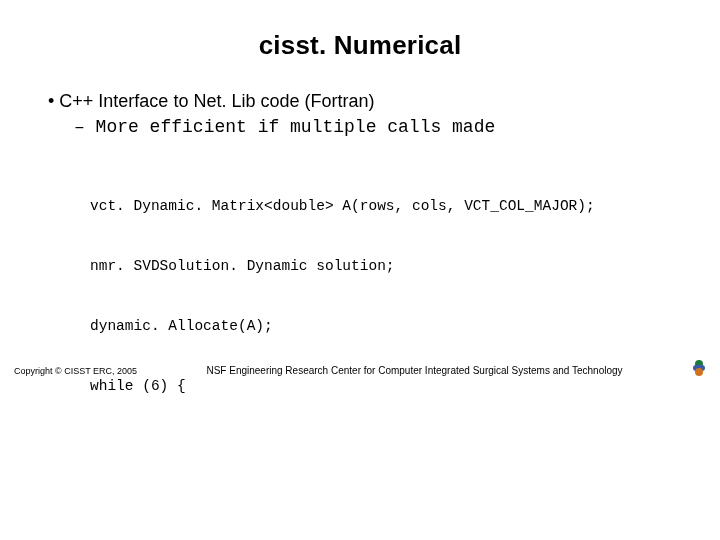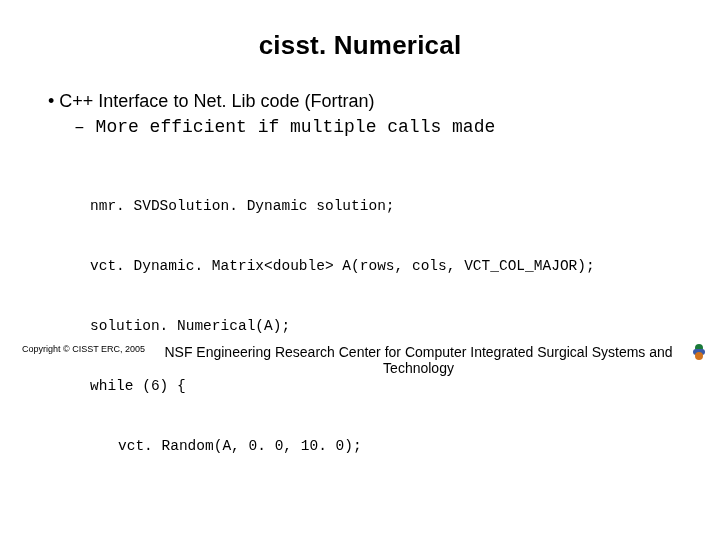--- a/index.html
+++ b/index.html
@@ -6,45 +6,44 @@
   html, body { width: 720px; height: 540px; background: #fff; font-family: Arial, Helvetica, sans-serif; color: #000; }
   .slide { width: 720px; height: 392px; position: relative; padding: 24px 48px 0 48px; border-radius: 26px; }
   .title { font-size: 26px; font-weight: bold; text-align: center; margin-top: 6px; margin-bottom: 28px; letter-spacing: 0.2px; }
   .bullets { font-size: 18px; line-height: 1.35; }
   .b1 { margin-left: 0; margin-bottom: 2px; }
   .b1::before { content: "• "; }
   .b2 { margin-left: 26px; margin-bottom: 16px; font-family: Liberation Mono, monospace; }
   .b2::before { content: "– "; }
   .code { font-family: "Courier New", Courier, monospace; font-size: 14.5px; line-height: 1.38; margin-top: 12px; margin-left: 42px; white-space: pre; }
   .code .indent { margin-left: 28px; }
-  .footer { position: absolute; bottom: 16px; left: 0; right: 0; padding: 0 14px 0 22px; display: flex; align-items: flex-start; justify-content: space-between; }
+  .footer { position: absolute; bottom: 16px; left: 0; right: 0; padding: 0 14px 0 14px; display: flex; align-items: flex-end; justify-content: space-between; }
   .copyright { font-size: 9px; }
-  .nsf { font-size: 14px; text-align: center; flex: 1; }
+  .nsf { font-size: 10px; text-align: center; flex: 1; }
   .logo { width: 14px; height: 16px; position: relative; }
   .logo::before { content: ""; position: absolute; top: 0; left: 3px; width: 8px; height: 8px; background: #1a7a3a; border-radius: 50%; }
   .logo::after { content: ""; position: absolute; bottom: 0; left: 3px; width: 8px; height: 8px; background: #d1721e; border-radius: 50%; }
   .logo .mid { position: absolute; top: 5px; left: 1px; width: 12px; height: 6px; background: #3a5aa8; border-radius: 3px; }
 </style>
 </head>
 <body>
 
 <div class="slide">
   <h1 class="title">cisst. Numerical</h1>
 
   <div class="bullets">
     <div class="b1">C++ Interface to Net. Lib code (Fortran)</div>
     <div class="b2">More efficient if multiple calls made</div>
   </div>
 
   <div class="code">
+    <div>vct. Dynamic. Matrix&lt;double&gt; A(rows, cols, VCT_COL_MAJOR);</div>
     <div>nmr. SVDSolution. Dynamic solution;</div>
-    <div>vct. Dynamic. Matrix&lt;double&gt; A(rows, cols, VCT_COL_MAJOR);</div>
-    <div>solution. Numerical(A);</div>
+    <div>dynamic. Allocate(A);</div>
     <div>while (6) {</div>
-    <div class="indent">vct. Random(A, 0. 0, 10. 0);</div>
     
     
     
   </div>
 
   <div class="footer">
     <div class="copyright">Copyright © CISST ERC, 2005</div>
     <div class="nsf">NSF Engineering Research Center for Computer Integrated Surgical Systems and Technology</div>
     <div class="logo">
         <div class="mid"></div>

